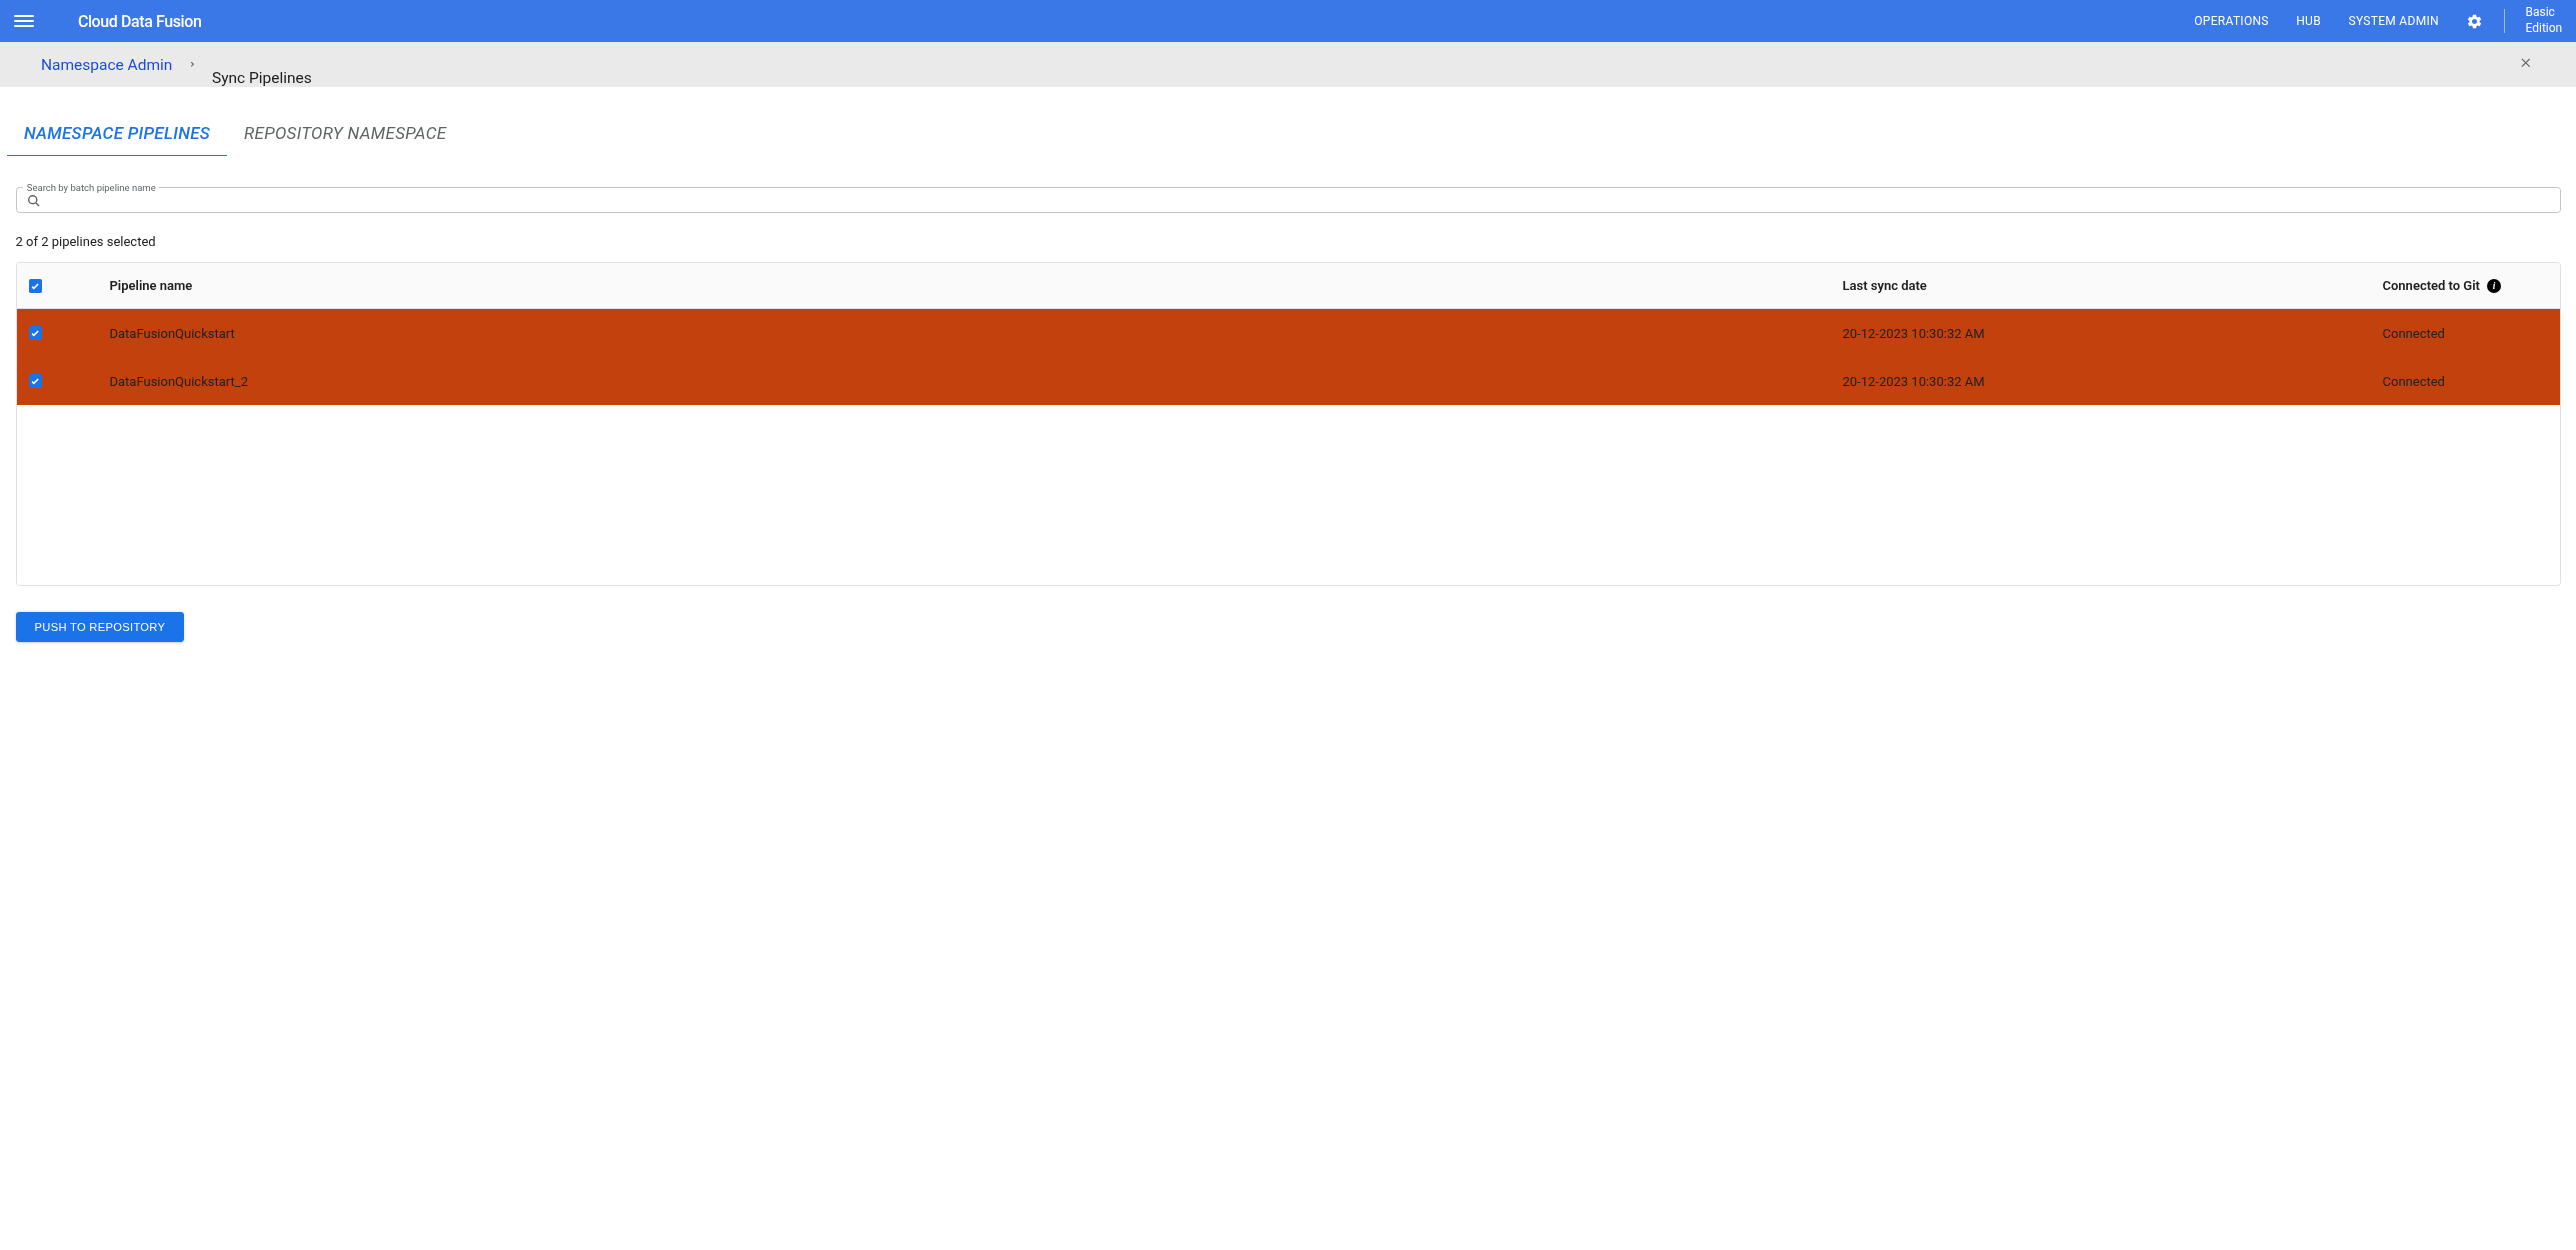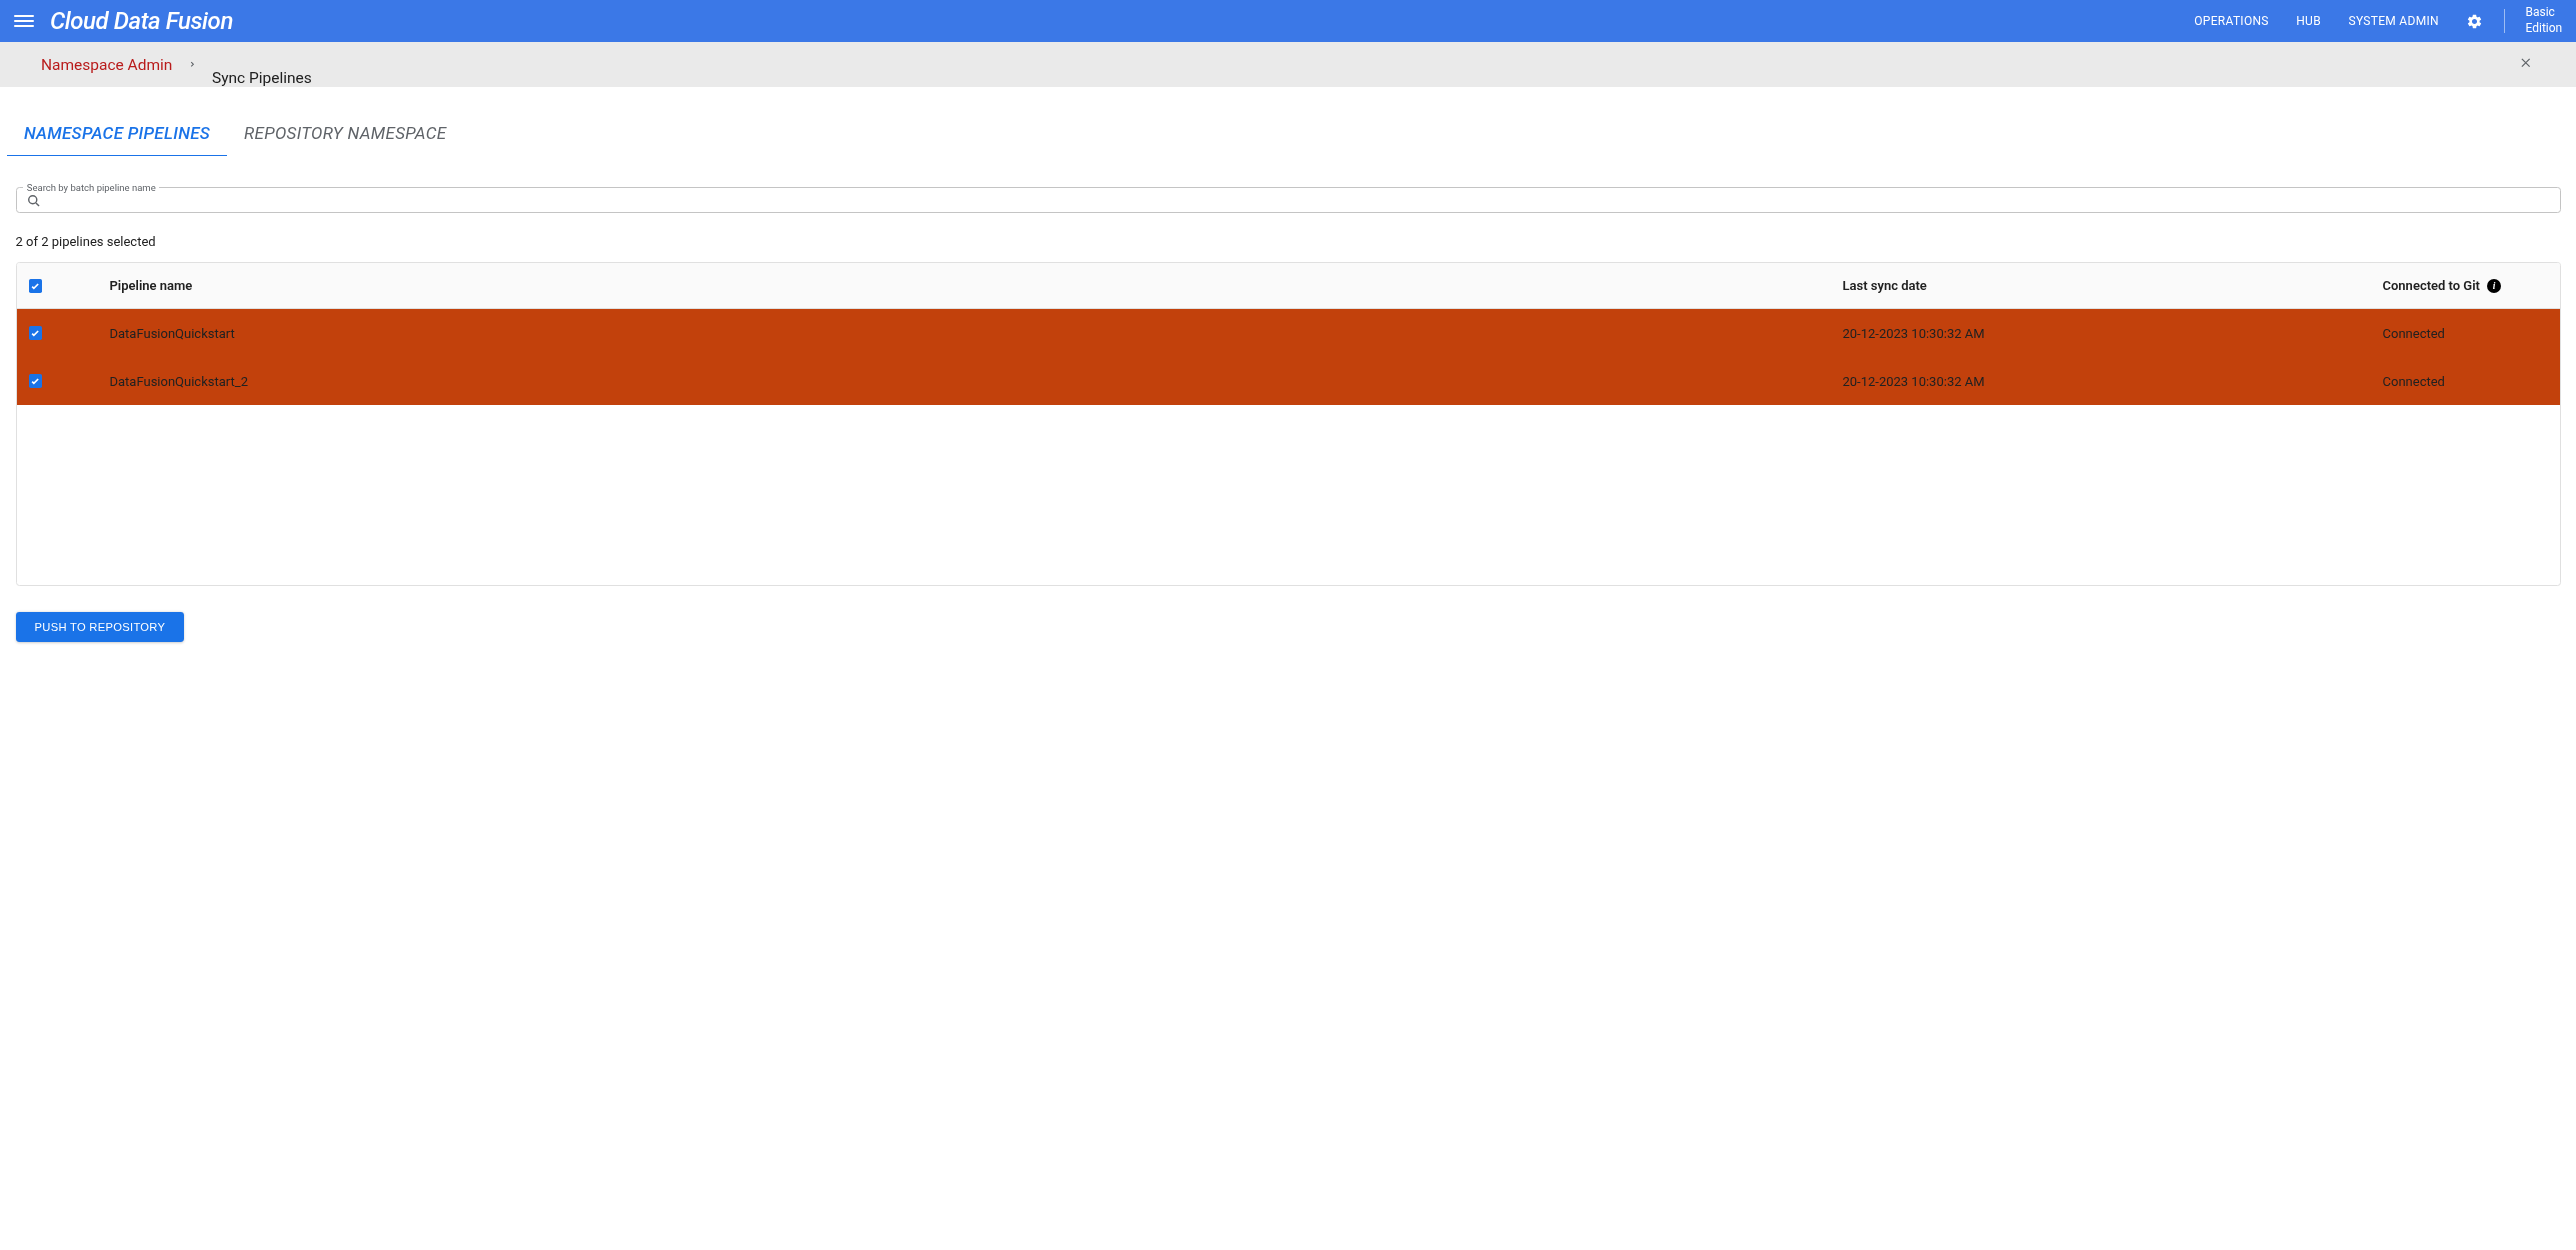--- a/index.html
+++ b/index.html
@@ -30,24 +30,24 @@
       cursor: pointer;
       padding: 2.6px 0;
     }
     .hamburger span {
       display: block;
       height: 1.7px;
       background: #fff;
       border-radius: 0.9px;
     }
     .logo {
-      font-size: 24px;
+      font-size: 16px;
       font-weight: 500;
-      font-style: italic;
       letter-spacing: -0.4px;
+      margin-left: 28px;
     }
     .nav-right {
       margin-left: auto;
       display: flex;
       align-items: center;
       gap: 27.5px;
     }
     .nav-link {
       font-size: 12px;
       font-weight: 400;
@@ -73,21 +73,21 @@
     }
     .breadcrumb-bar {
       background: #eaeaea;
       height: 45px;
       display: flex;
       align-items: center;
       padding: 0 43px 0 41px;
     }
     .breadcrumb-item {
       font-size: 15.5px;
-      color: #b91c1c;
+      color: #1d4ed8;
     }
     .breadcrumb-item.current {
       color: #212121;
       margin-top: 27px;
     }
     .breadcrumb-chevron {
       margin: 0 15.5px;
       color: #5f6368;
       font-size: 12px;
     }

